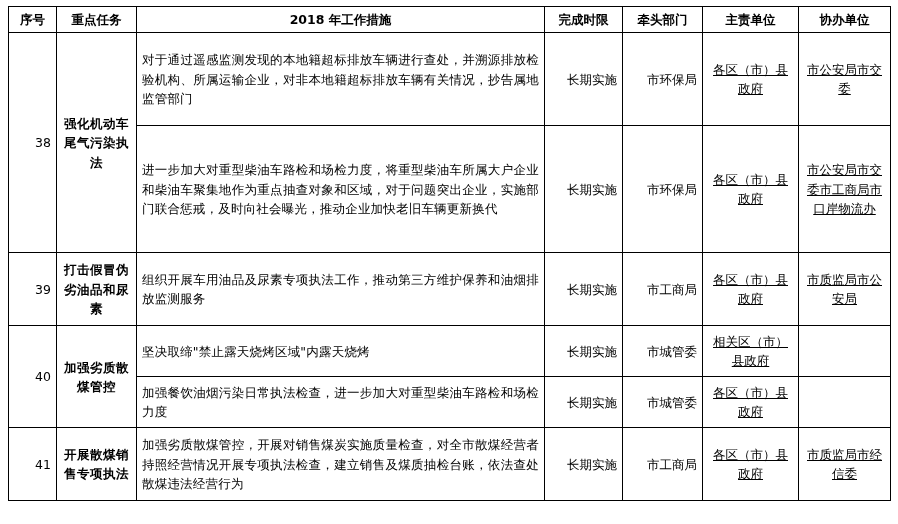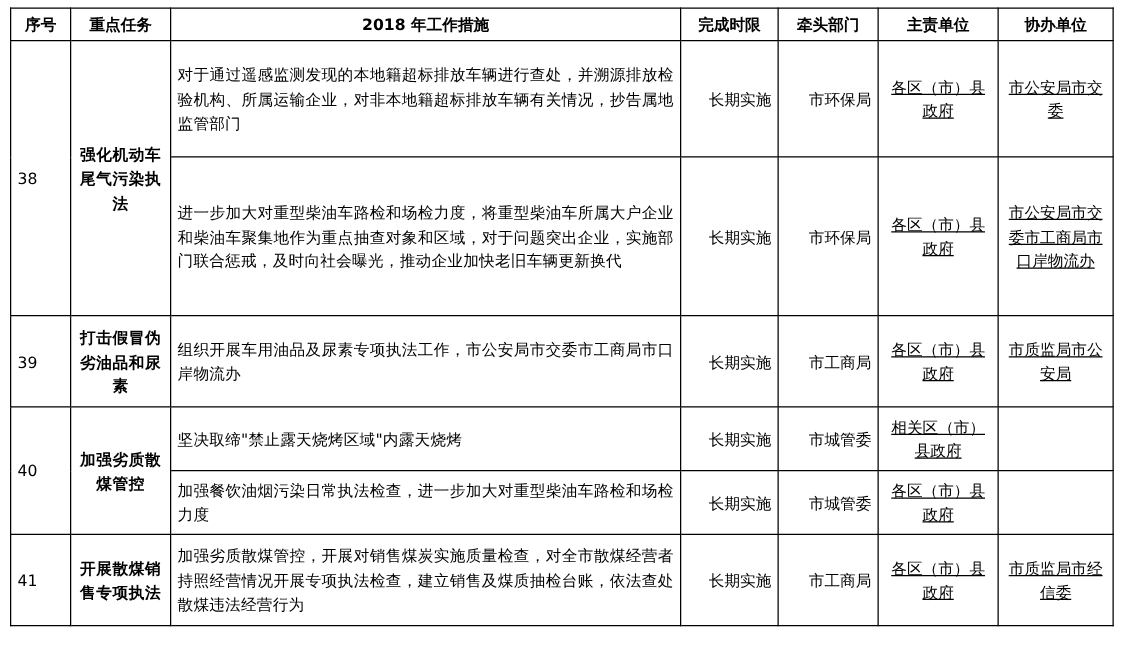--- a/index.html
+++ b/index.html
@@ -43,21 +43,21 @@
   
   col.c-no      { width: 48px; }
   col.c-task    { width: 80px; }
   col.c-measure { width: 408px; }
   col.c-deadline{ width: 78px; }
   col.c-lead    { width: 80px; }
   col.c-main    { width: 96px; }
   col.c-assist  { width: 92px; }
 
   td.no {
-    text-align: left;
+    text-align: right;
     font-size: 13px;
   }
   td.task {
     font-weight: bold;
     text-align: center;
     letter-spacing: 0.5px;
     line-height: 1.9;
   }
   td.measure {
     text-align: justify;
@@ -123,21 +123,21 @@
         <td class="measure tall2">进一步加大对重型柴油车路检和场检力度，将重型柴油车所属大户企业和柴油车聚集地作为重点抽查对象和区域，对于问题突出企业，实施部门联合惩戒，及时向社会曝光，推动企业加快老旧车辆更新换代</td>
         <td class="deadline">长期实施</td>
         <td class="lead">市环保局</td>
         <td class="main">各区（市）县政府</td>
         <td class="assist">市公安局市交委市工商局市口岸物流办</td>
       </tr>
 
       <tr>
         <td class="no tall3">39</td>
         <td class="task">打击假冒伪劣油品和尿素</td>
-        <td class="measure tall3">组织开展车用油品及尿素专项执法工作，市公安局市交委市工商局市口岸物流办</td>
+        <td class="measure tall3">组织开展车用油品及尿素专项执法工作，推动第三方维护保养和油烟排放监测服务</td>
         <td class="deadline">长期实施</td>
         <td class="lead">市工商局</td>
         <td class="main">各区（市）县政府</td>
         <td class="assist">市质监局市公安局</td>
       </tr>
 
       <tr>
         <td class="no tall4" rowspan="2">40</td>
         <td class="task" rowspan="2">加强劣质散煤管控</td>
         <td class="measure tall5">坚决取缔"禁止露天烧烤区域"内露天烧烤</td>

